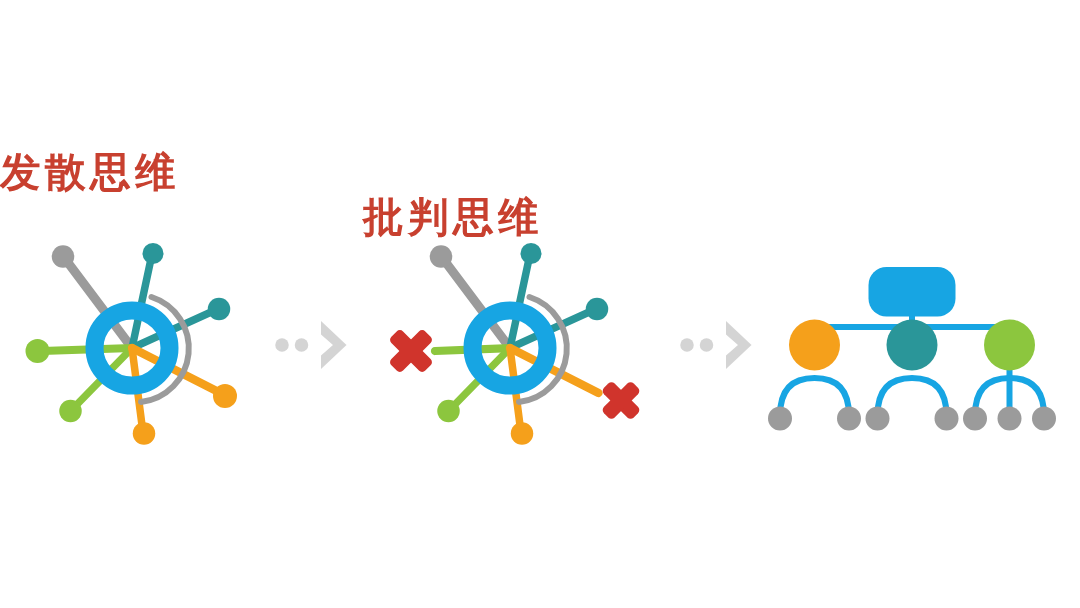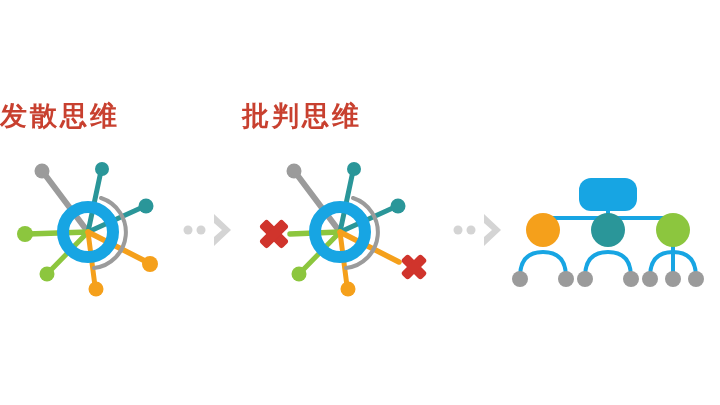--- a/index.html
+++ b/index.html
@@ -27,21 +27,21 @@
     text-align: left;
     font-size: 27px;
     font-weight: bold;
     letter-spacing: 3px;
     color: #c8402f;
     font-family: "DejaVu Sans", "Liberation Sans", sans-serif;
     white-space: nowrap;
     line-height: 34px;
   }
   #title-1 { left: 0px; }
-  #title-2 { left: 242px; }
+  #title-2 { left: 242px; margin-top: 30px; }
   #title-3 { left: 480px; }
 
   .panel {
     position: absolute;
   }
   #panel-divergent { left: 8px;  top: 150px; width: 175px; height: 165px; }
   #panel-critical  { left: 252px; top: 150px; width: 200px; height: 165px; }
   #panel-convergent{ left: 515px; top: 160px; width: 195px; height: 130px; }
 
   .sep {

